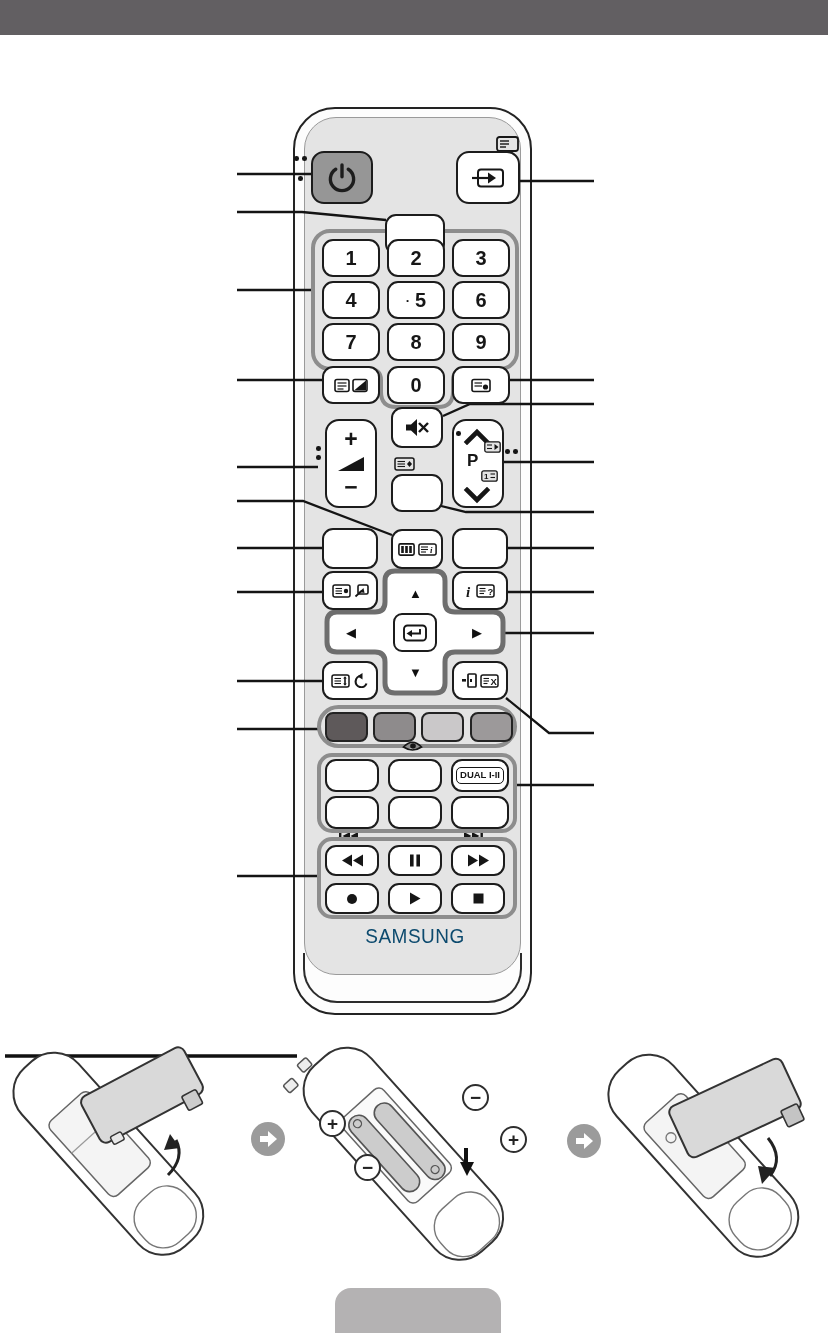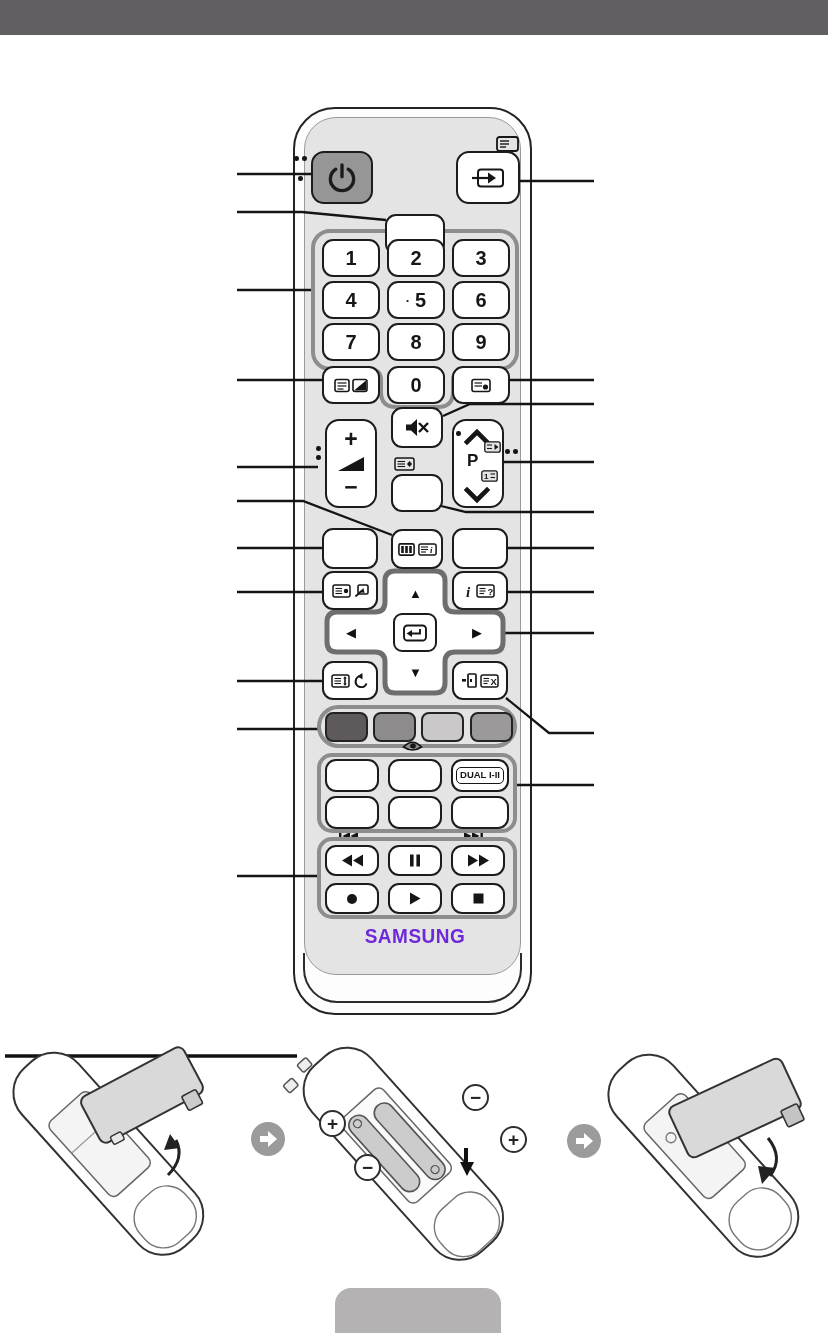--- a/index.html
+++ b/index.html
@@ -18,22 +18,22 @@
   .btn{position:absolute;box-sizing:border-box;background:#ffffff;border:2.2px solid #1c1c1c;
        border-radius:11px;display:flex;align-items:center;justify-content:center;gap:3px;}
   .grp{position:absolute;box-sizing:border-box;border:4px solid #8d8d8d;border-radius:15px;}
   .digit{font-weight:bold;font-size:20px;color:#161616;line-height:1;}
   .dot5{font-weight:bold;font-size:13px;color:#161616;margin-right:2px;}
   .dot{position:absolute;width:4.6px;height:4.6px;background:#161616;border-radius:50%;}
   .cbtn{position:absolute;width:43px;height:30px;border:2px solid #232323;border-radius:8px;box-sizing:border-box;}
   .dpad-arrow{position:absolute;font-size:13px;color:#101010;line-height:1;}
   .p-letter{position:absolute;font-weight:bold;font-size:17px;color:#161616;line-height:1;}
   .vol-sign{font-weight:bold;font-size:23px;color:#161616;line-height:1;}
-  #logo{left:337px;top:926px;width:156px;text-align:center;font-weight:bold;font-size:19px;
-        letter-spacing:0.5px;color:#6d28d9;transform:scaleY(1.02);}
+  #logo{left:337px;top:926px;width:156px;text-align:center;font-weight:normal;font-size:19px;
+        letter-spacing:0.5px;color:#0c4a6e;transform:scaleY(1.02);}
   .dual-box{border:1.6px solid #161616;border-radius:5px;padding:0 3px;font-weight:bold;
             font-size:9.5px;color:#161616;line-height:1.5;white-space:nowrap;}
   .polarity{position:absolute;width:27px;height:27px;border:2.5px solid #2e2e2e;border-radius:50%;
             background:#ffffff;display:flex;align-items:center;justify-content:center;
             font-weight:bold;font-size:19px;color:#222222;box-sizing:border-box;line-height:1;}
   .arrowcircle{position:absolute;width:34px;height:34px;border-radius:50%;background:#9b9b9b;
                display:flex;align-items:center;justify-content:center;}
   #page-pill{left:335px;top:1288px;width:166px;height:60px;background:#b4b2b3;border-radius:16px;}
 </style>
 </head>

